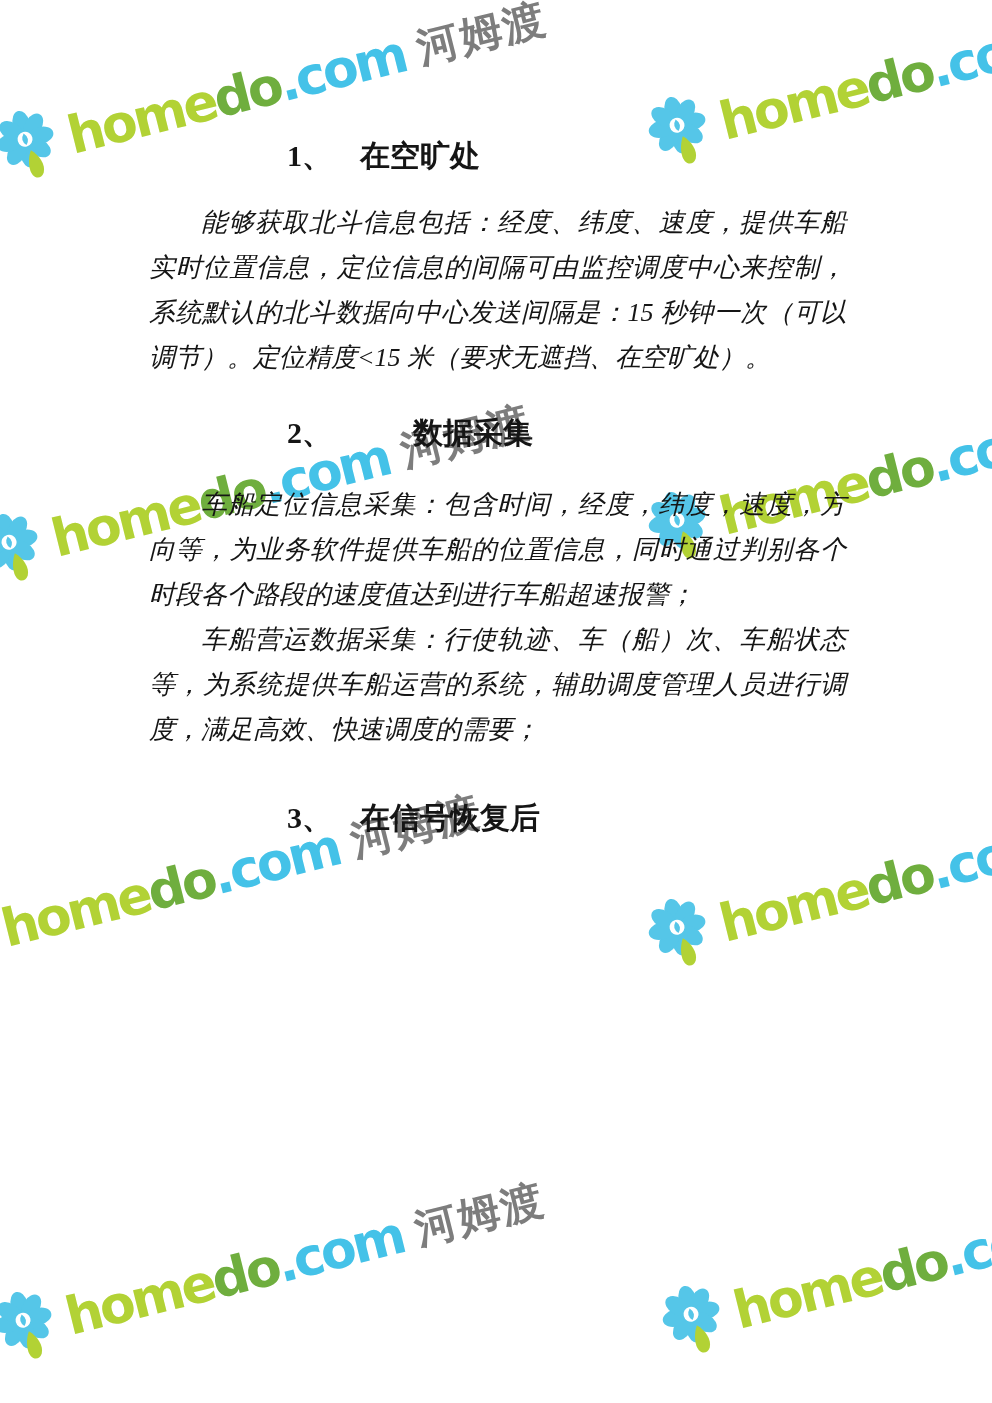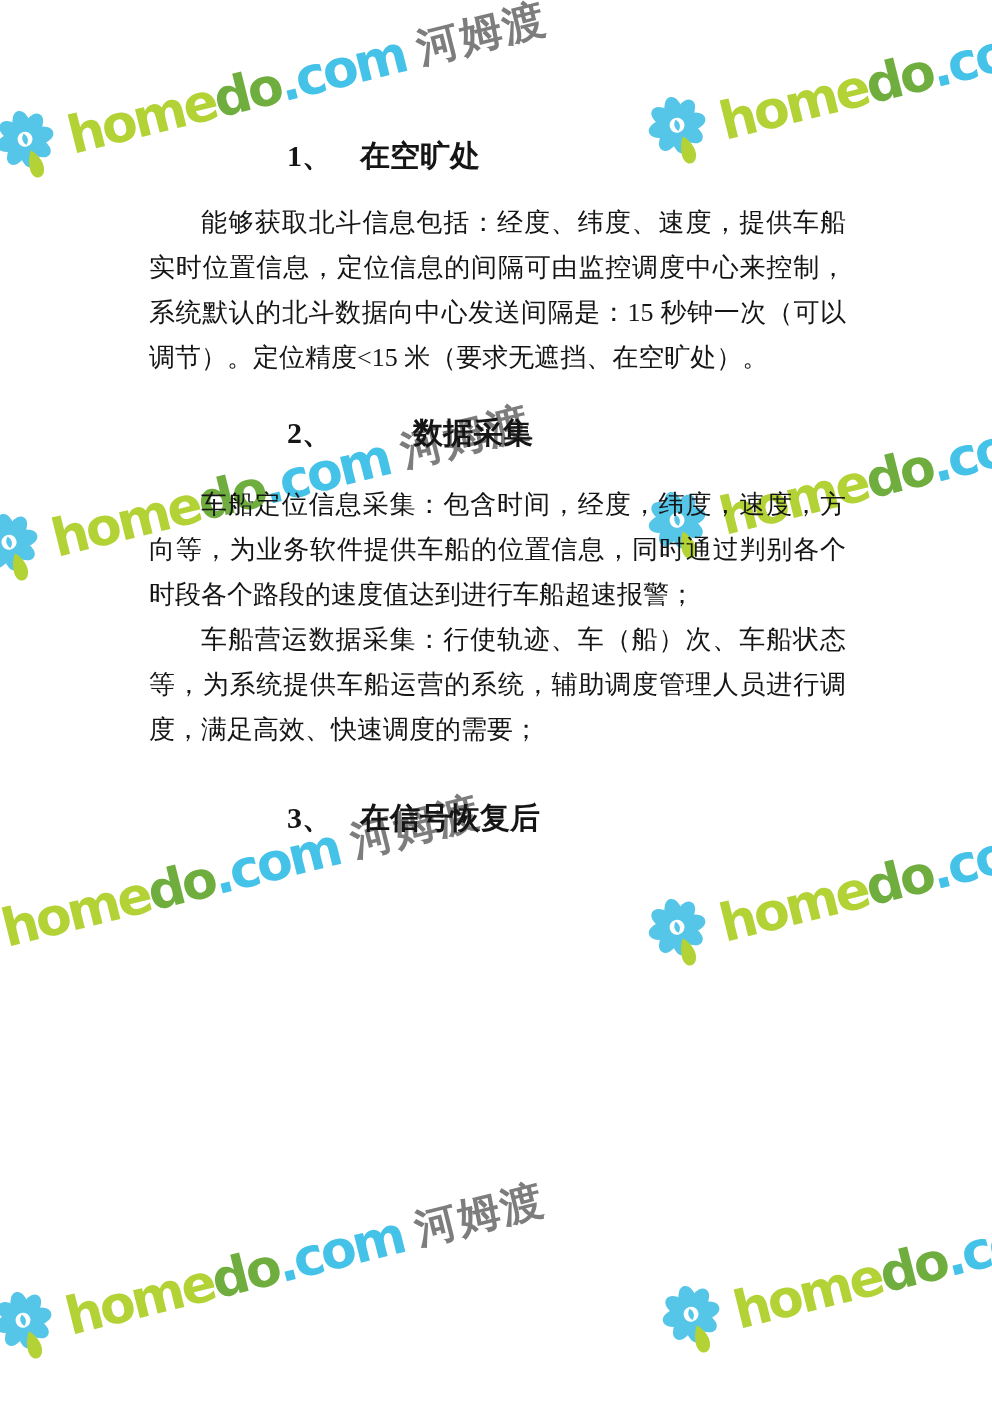--- a/index.html
+++ b/index.html
@@ -31,21 +31,21 @@
     color:#151515;font-size:26px;line-height:45px;
     text-align:justify;
   }
   .sec{
     display:flex;font-size:30px;line-height:45px;font-weight:bold;margin:0 0 22px 138px;
   }
   .sec .num{flex:0 0 73px;}
   .sec.wide .num{flex:0 0 126px;}
   .sec.sec-2{margin:30px 0 27px 138px;}
   .sec.sec-3{margin:43px 0 23px 138px;}
-  .content p{margin:0;text-indent:52px;}
+  .content p{margin:0;text-indent:52px;font-style:italic;}
 </style>
 </head>
 <body>
 
 <div class="page">
 
   <div class="wm-layer">
 
     <svg width="0" height="0" style="position:absolute">
       <defs>

